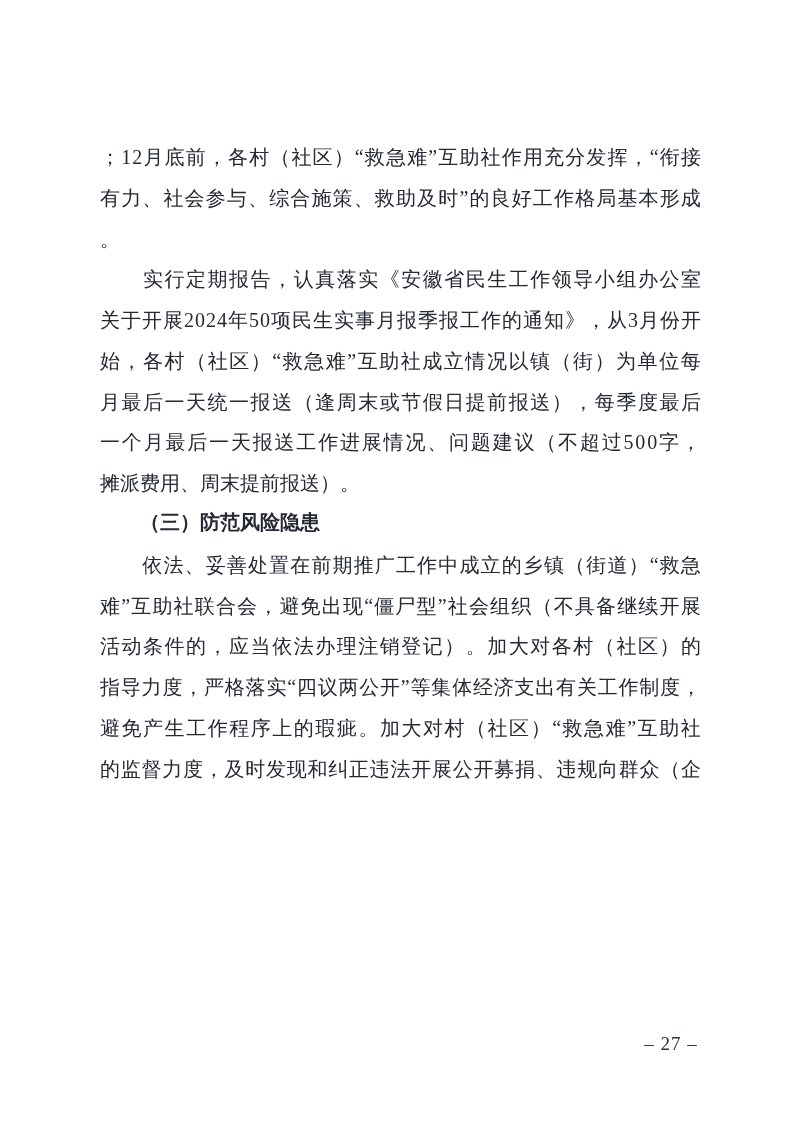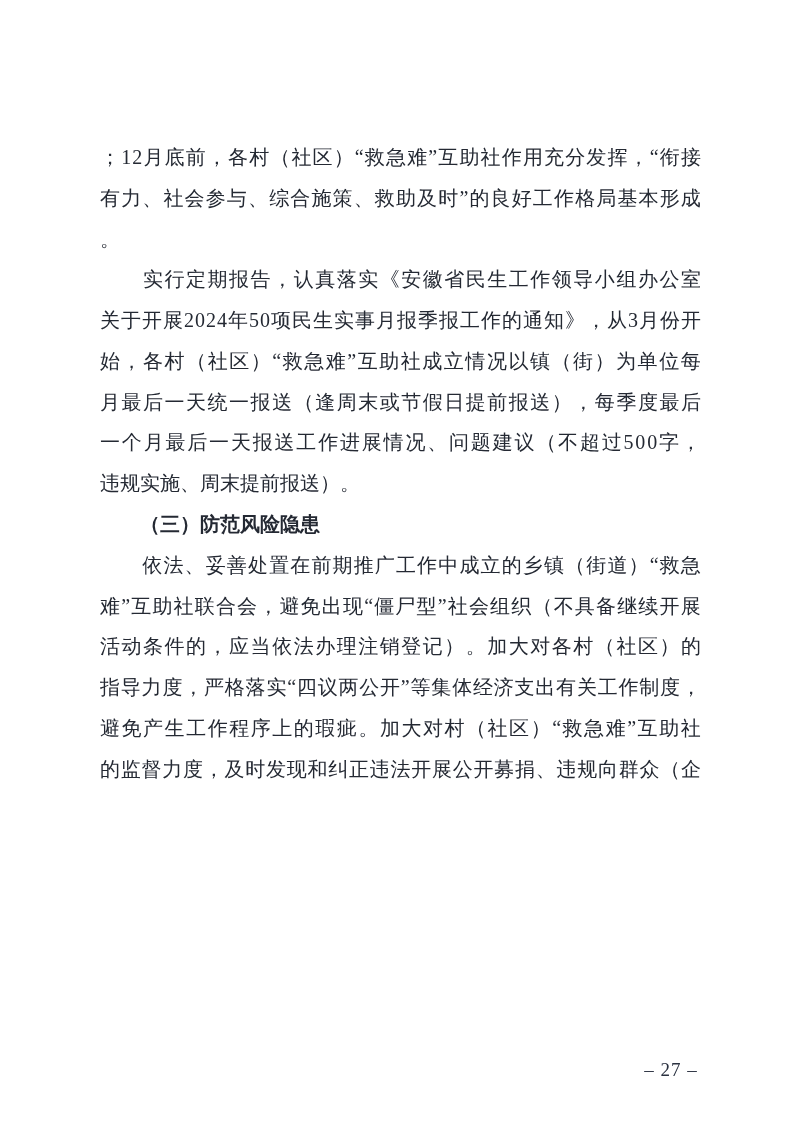--- a/index.html
+++ b/index.html
@@ -37,25 +37,26 @@
     display: flex;
     justify-content: space-between;
     align-items: center;
   }
   .line.fill span {
     display: block;
     line-height: normal;
   }
   .para.heading .line {
     font-weight: bold;
+    font-family: Liberation Mono, monospace;
   }
   .footer {
     position: absolute;
     left: 626px;
-    top: 1056px;
+    top: 1030px;
     width: 90px;
     text-align: center;
     font-size: 19px;
     line-height: 28px;
     color: #2a3140;
     letter-spacing: 1px;
   }
 </style>
 </head>
 <body>
@@ -66,21 +67,21 @@
         <div class="line fill"><span>；</span><span>1</span><span>2</span><span>月</span><span>底</span><span>前</span><span>，</span><span>各</span><span>村</span><span>（</span><span>社</span><span>区</span><span>）</span><span>“</span><span>救</span><span>急</span><span>难</span><span>”</span><span>互</span><span>助</span><span>社</span><span>作</span><span>用</span><span>充</span><span>分</span><span>发</span><span>挥</span><span>，</span><span>“</span><span>衔</span><span>接</span></div>
         <div class="line fill"><span>有</span><span>力</span><span>、</span><span>社</span><span>会</span><span>参</span><span>与</span><span>、</span><span>综</span><span>合</span><span>施</span><span>策</span><span>、</span><span>救</span><span>助</span><span>及</span><span>时</span><span>”</span><span>的</span><span>良</span><span>好</span><span>工</span><span>作</span><span>格</span><span>局</span><span>基</span><span>本</span><span>形</span><span>成</span></div>
         <div class="line">。</div>
       </div>
       <div class="para body">
         <div class="line fill"><span>　</span><span>　</span><span>实</span><span>行</span><span>定</span><span>期</span><span>报</span><span>告</span><span>，</span><span>认</span><span>真</span><span>落</span><span>实</span><span>《</span><span>安</span><span>徽</span><span>省</span><span>民</span><span>生</span><span>工</span><span>作</span><span>领</span><span>导</span><span>小</span><span>组</span><span>办</span><span>公</span><span>室</span></div>
         <div class="line fill"><span>关</span><span>于</span><span>开</span><span>展</span><span>2</span><span>0</span><span>2</span><span>4</span><span>年</span><span>5</span><span>0</span><span>项</span><span>民</span><span>生</span><span>实</span><span>事</span><span>月</span><span>报</span><span>季</span><span>报</span><span>工</span><span>作</span><span>的</span><span>通</span><span>知</span><span>》</span><span>，</span><span>从</span><span>3</span><span>月</span><span>份</span><span>开</span></div>
         <div class="line fill"><span>始</span><span>，</span><span>各</span><span>村</span><span>（</span><span>社</span><span>区</span><span>）</span><span>“</span><span>救</span><span>急</span><span>难</span><span>”</span><span>互</span><span>助</span><span>社</span><span>成</span><span>立</span><span>情</span><span>况</span><span>以</span><span>镇</span><span>（</span><span>街</span><span>）</span><span>为</span><span>单</span><span>位</span><span>每</span></div>
         <div class="line fill"><span>月</span><span>最</span><span>后</span><span>一</span><span>天</span><span>统</span><span>一</span><span>报</span><span>送</span><span>（</span><span>逢</span><span>周</span><span>末</span><span>或</span><span>节</span><span>假</span><span>日</span><span>提</span><span>前</span><span>报</span><span>送</span><span>）</span><span>，</span><span>每</span><span>季</span><span>度</span><span>最</span><span>后</span></div>
         <div class="line fill"><span>一</span><span>个</span><span>月</span><span>最</span><span>后</span><span>一</span><span>天</span><span>报</span><span>送</span><span>工</span><span>作</span><span>进</span><span>展</span><span>情</span><span>况</span><span>、</span><span>问</span><span>题</span><span>建</span><span>议</span><span>（</span><span>不</span><span>超</span><span>过</span><span>5</span><span>0</span><span>0</span><span>字</span><span>，</span></div>
-        <div class="line">违规实施、周末提前报送）。</div>
+        <div class="line">摊派费用、周末提前报送）。</div>
       </div>
       <div class="para heading">
         <div class="line">　　（三）防范风险隐患</div>
       </div>
       <div class="para body">
         <div class="line fill"><span>　</span><span>　</span><span>依</span><span>法</span><span>、</span><span>妥</span><span>善</span><span>处</span><span>置</span><span>在</span><span>前</span><span>期</span><span>推</span><span>广</span><span>工</span><span>作</span><span>中</span><span>成</span><span>立</span><span>的</span><span>乡</span><span>镇</span><span>（</span><span>街</span><span>道</span><span>）</span><span>“</span><span>救</span><span>急</span></div>
         <div class="line fill"><span>难</span><span>”</span><span>互</span><span>助</span><span>社</span><span>联</span><span>合</span><span>会</span><span>，</span><span>避</span><span>免</span><span>出</span><span>现</span><span>“</span><span>僵</span><span>尸</span><span>型</span><span>”</span><span>社</span><span>会</span><span>组</span><span>织</span><span>（</span><span>不</span><span>具</span><span>备</span><span>继</span><span>续</span><span>开</span><span>展</span></div>
         <div class="line fill"><span>活</span><span>动</span><span>条</span><span>件</span><span>的</span><span>，</span><span>应</span><span>当</span><span>依</span><span>法</span><span>办</span><span>理</span><span>注</span><span>销</span><span>登</span><span>记</span><span>）</span><span>。</span><span>加</span><span>大</span><span>对</span><span>各</span><span>村</span><span>（</span><span>社</span><span>区</span><span>）</span><span>的</span></div>
         <div class="line fill"><span>指</span><span>导</span><span>力</span><span>度</span><span>，</span><span>严</span><span>格</span><span>落</span><span>实</span><span>“</span><span>四</span><span>议</span><span>两</span><span>公</span><span>开</span><span>”</span><span>等</span><span>集</span><span>体</span><span>经</span><span>济</span><span>支</span><span>出</span><span>有</span><span>关</span><span>工</span><span>作</span><span>制</span><span>度</span><span>，</span></div>
         <div class="line fill"><span>避</span><span>免</span><span>产</span><span>生</span><span>工</span><span>作</span><span>程</span><span>序</span><span>上</span><span>的</span><span>瑕</span><span>疵</span><span>。</span><span>加</span><span>大</span><span>对</span><span>村</span><span>（</span><span>社</span><span>区</span><span>）</span><span>“</span><span>救</span><span>急</span><span>难</span><span>”</span><span>互</span><span>助</span><span>社</span></div>

